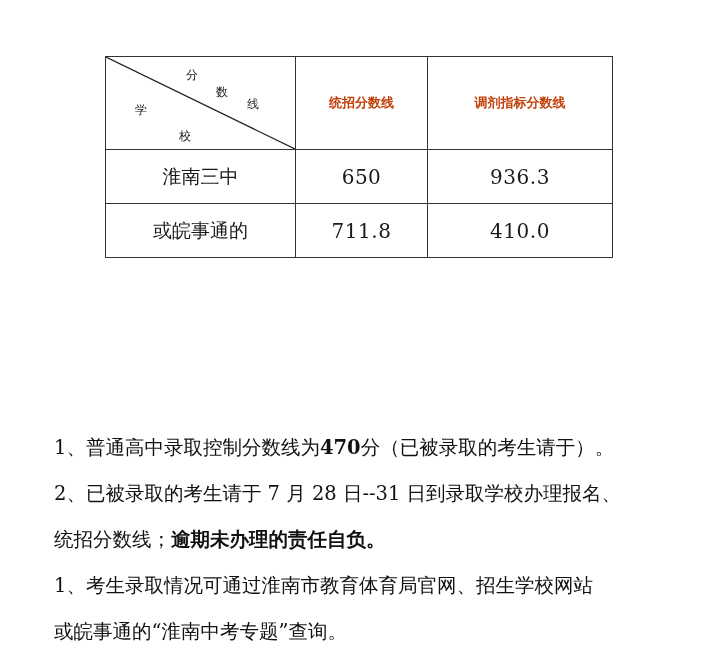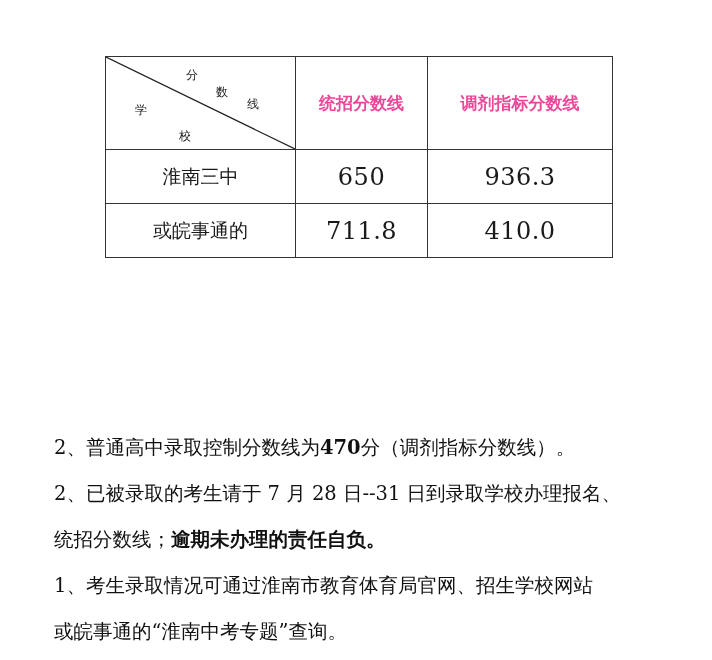--- a/index.html
+++ b/index.html
@@ -4,23 +4,23 @@
   <style>
     html, body { margin: 0; padding: 0; background: #ffffff; }
     body { width: 712px; height: 660px; position: relative; overflow: hidden; color: #111; font-family: "DejaVu Serif", "Liberation Serif", serif; }
     .score-table { position: absolute; left: 105px; top: 56px; border-collapse: collapse; }
     .score-table td { border: 1.5px solid #333; text-align: center; vertical-align: middle; padding: 0; }
     .score-table tr.head td { height: 92px; }
     .score-table tr.row td { height: 53px; }
     .c1 { width: 189px; }
     .c2 { width: 131px; }
     .c3 { width: 184px; }
-    .hdr { font-family: Liberation Sans, sans-serif; font-weight: bold; font-size: 17px; color: #ec4899; }
+    .hdr { font-family: Liberation Sans, sans-serif; font-weight: bold; font-size: 13px; color: #c2410c; }
     .school { font-family: "DejaVu Sans", "Liberation Sans", sans-serif; font-weight: normal; font-size: 19px; color: #1a1a1a; }
-    .val { font-family: "DejaVu Serif", "Liberation Serif", serif; font-size: 24px; color: #1a1a1a; letter-spacing: 0.5px; }
+    .val { font-family: "DejaVu Serif", "Liberation Serif", serif; font-size: 20px; color: #1a1a1a; letter-spacing: 0.5px; }
     .diag { position: relative; height: 92px; width: 189px; }
     .diag svg { position: absolute; left: 0; top: 0; }
     .diag span { position: absolute; font-size: 12px; font-family: "DejaVu Sans", "Liberation Sans", sans-serif; color: #222; }
     .notes { position: absolute; left: 54px; top: 432px; width: 630px; font-family: "DejaVu Serif", "Liberation Serif", serif; font-size: 19.5px; color: #111; }
     .notes p { margin: 0; height: 46px; line-height: 32px; white-space: nowrap; }
     .bold { font-weight: bold; }
     .bold-sans { font-weight: bold; font-family: "DejaVu Sans", "Liberation Sans", sans-serif; }
   </style>
 </head>
 <body>
@@ -51,21 +51,21 @@
   <tr class="row">
     <td class="school">或皖事通的</td>
     <td class="val">711.8</td>
     <td class="val">410.0</td>
   </tr>
 </tbody>
   </table>
 
 <div class="notes">
   <p>
-    <span>2、普通高中录取控制分数线为</span><span class="bold">470</span><span>分（调剂指标分数线）。</span>
+    <span>1、普通高中录取控制分数线为</span><span class="bold">470</span><span>分（已被录取的考生请于）。</span>
   </p>
   <p>
     <span>2、已被录取的考生请于 7 月 28 日--31 日到录取学校办理报名、</span>
   </p>
   <p>
     <span>统招分数线；</span><span class="bold-sans">逾期未办理的责任自负。</span>
   </p>
   <p>
     <span>1、考生录取情况可通过淮南市教育体育局官网、招生学校网站</span>
   </p>

